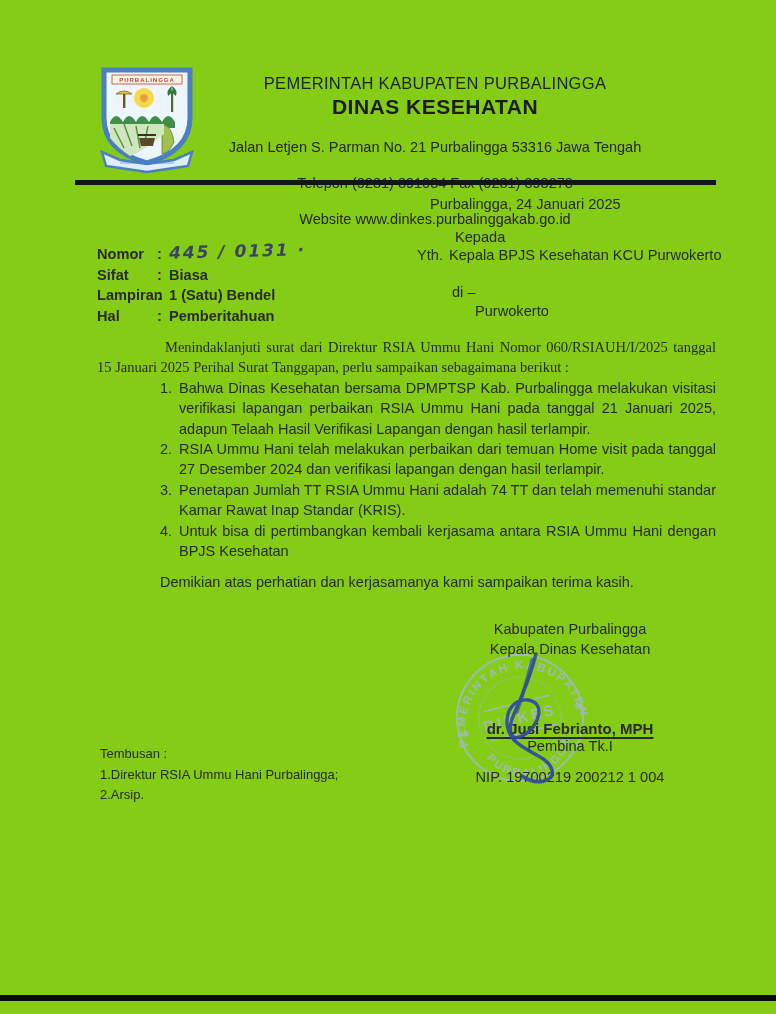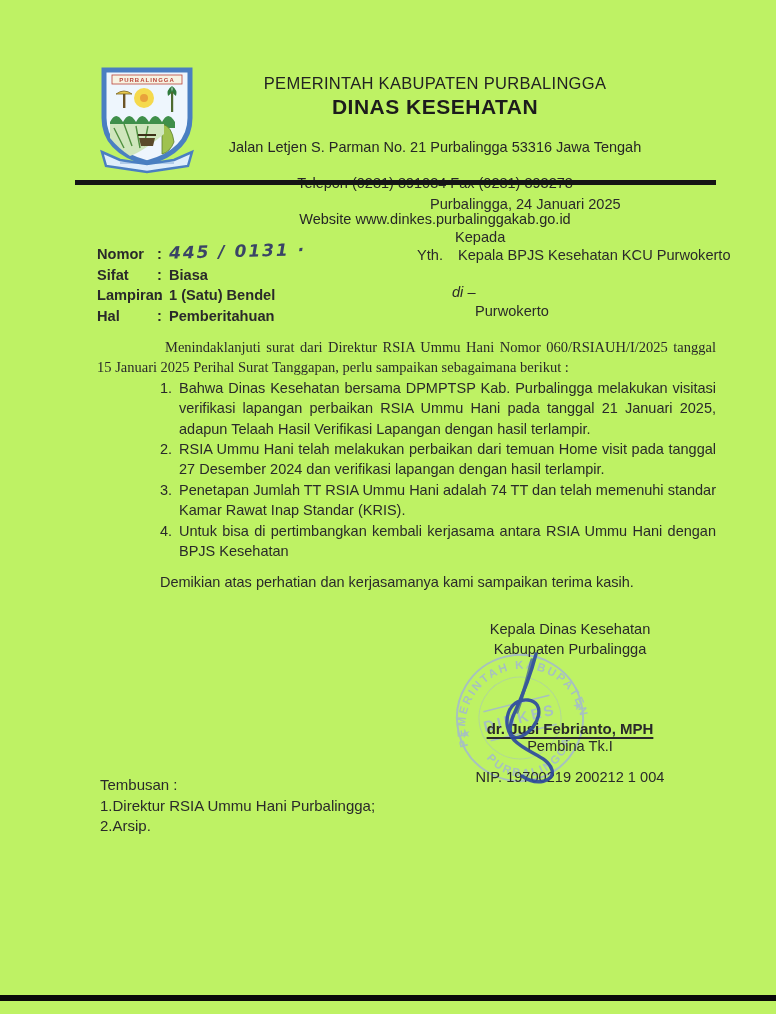--- a/index.html
+++ b/index.html
@@ -4,39 +4,39 @@
 <style>
   * { margin: 0; padding: 0; box-sizing: border-box; }
   html, body { background: #ffffff; }
   body {
     width: 776px; height: 1014px;
     font-family: "Liberation Sans", sans-serif;
     color: #2a2a2a;
     position: relative;
     overflow: hidden;
   }
-  .page { position: absolute; inset: 0; background: #bef264; }
+  .page { position: absolute; inset: 0; background: #84cc16; }
 
   
   .letterhead-text { position: absolute; left: 155px; top: 74px; width: 560px; text-align: center; }
   .lh-gov   { font-size: 16.5px; letter-spacing: .3px; color: #222; }
   .lh-agency{ font-size: 21px; font-weight: bold; letter-spacing: .5px; margin-top: 2px; color: #1c1c1c; }
   .lh-addr  { font-size: 14.5px; margin-top: 20px; color: #262626; }
   .logo { position: absolute; left: 94px; top: 64px; width: 106px; height: 110px; }
 
   .double-rule {
     position: absolute; left: 75px; top: 180px; width: 641px; height: 4px;
     border-top: 3px solid #151515; border-bottom: 2px solid #151515;
   }
 
   
   .dateline { position: absolute; left: 430px; top: 196px; font-size: 14.6px; }
   .kepada   { position: absolute; left: 455px; top: 229px; font-size: 14.6px; }
-  .yth-row  { position: absolute; left: 417px; top: 247px; font-size: 14.6px; display: flex; gap: 15px; width: 340px; }
-  .di-line  { position: absolute; left: 452px; top: 284px; font-size: 14.6px; font-style: italic; }
+  .yth-row  { position: absolute; left: 417px; top: 247px; font-size: 14.6px; display: flex; gap: 6px; width: 340px; }
+  .di-line  { position: absolute; left: 452px; top: 284px; font-size: 14.6px; }
   .di-city  { position: absolute; left: 475px; top: 303px; font-size: 14.6px; }
 
   .meta { position: absolute; left: 97px; top: 244px; font-size: 14.6px; }
   .meta-row { display: flex; line-height: 20.6px; font-weight: bold; }
   .meta-label { width: 60px; }
   .meta-colon { width: 12px; }
   .handwriting {
     font-family: "DejaVu Sans", sans-serif;
     font-style: italic; font-size: 17px; color: #3a4466;
     letter-spacing: 2px; transform: rotate(-1.5deg); display: inline-block;
@@ -56,21 +56,21 @@
   .sig-block { position: absolute; left: 420px; top: 620px; width: 300px; text-align: center; font-size: 14.6px; }
   .sig-title { line-height: 19.5px; }
   .sig-gap { height: 61px; }
   .sig-name { font-size: 15px; font-weight: bold; text-decoration: underline; text-decoration-thickness: 2px; text-underline-offset: 3px; }
   .sig-rank { line-height: 17.5px; margin-top: 1px; }
   .sig-nip  { line-height: 17.5px; margin-top: 13px; }
   .stamp { position: absolute; left: 438px; top: 646px; width: 164px; height: 150px; opacity: .85; }
   .ink   { position: absolute; left: 462px; top: 650px; width: 134px; height: 136px; }
 
   
-  .tembusan { position: absolute; left: 100px; top: 775px; font-size: 15px; line-height: 20.6px; }
+  .tembusan { position: absolute; left: 100px; top: 744px; font-size: 13px; line-height: 20.6px; }
 
   
   .scan-bar { position: absolute; left: 0; top: 995px; width: 776px; height: 6px; background: #0a0a0a; }
 </style>
 </head>
 <body>
 
 <div class="page">
 
   <svg class="logo" viewBox="0 0 106 110">
@@ -184,22 +184,22 @@
       <text font-size="11.5" letter-spacing="2.2" fill="#a3b9cf" stroke="none" font-weight="bold">
         <textPath href="#arcBot" startOffset="50%" text-anchor="middle">PURBALINGGA</textPath>
       </text>
       <text x="82" y="77" text-anchor="middle" font-size="15" letter-spacing="3" fill="#a3b9cf" stroke="none" font-weight="bold">DINKES</text>
       <text x="20" y="78" font-size="12" fill="#a3b9cf" stroke="none">★</text>
       <text x="136" y="78" font-size="12" fill="#a3b9cf" stroke="none">★</text>
     </g>
   </svg>
 
   <div class="sig-block">
+    <div class="sig-title">Kabupaten Purbalingga</div>
     <div class="sig-title">Kepala Dinas Kesehatan</div>
-    <div class="sig-title">Kabupaten Purbalingga</div>
     <div class="sig-gap"></div>
     <div class="sig-name">dr. Jusi Febrianto, MPH</div>
     <div class="sig-rank">Pembina Tk.I</div>
     <div class="sig-nip">NIP. 19700219 200212 1 004</div>
   </div>
 
   <svg class="ink" viewBox="0 0 134 136">
     <g fill="none" stroke="#2e4a9e" stroke-width="3.4" stroke-linecap="round" opacity=".92">
       <path d="M74 4 C70 20 62 42 52 64 C45 80 48 92 60 86 C78 77 84 52 66 50 C46 48 38 74 52 90 C66 104 86 106 90 120 C93 132 74 136 60 126"></path>
       <path d="M70 10 C66 26 60 48 55 62" opacity=".7"></path>

